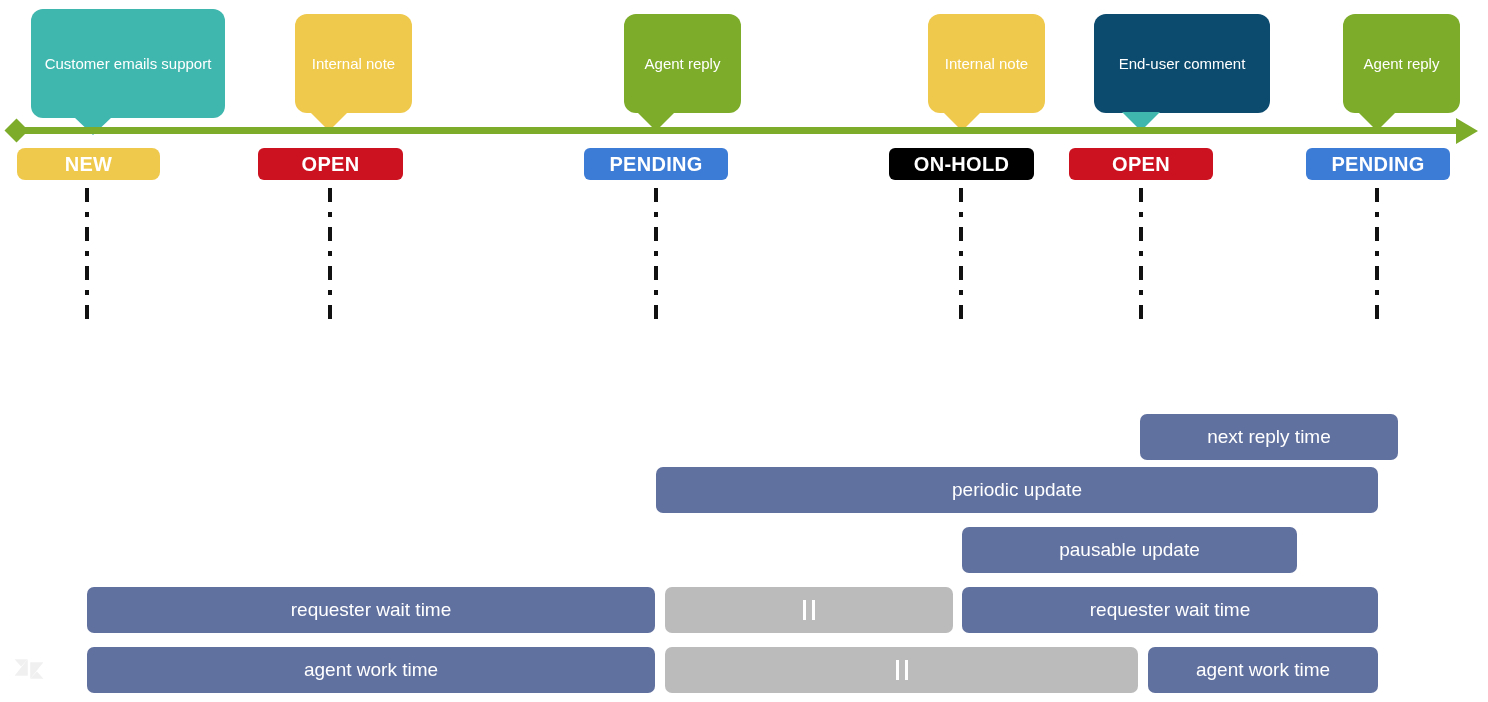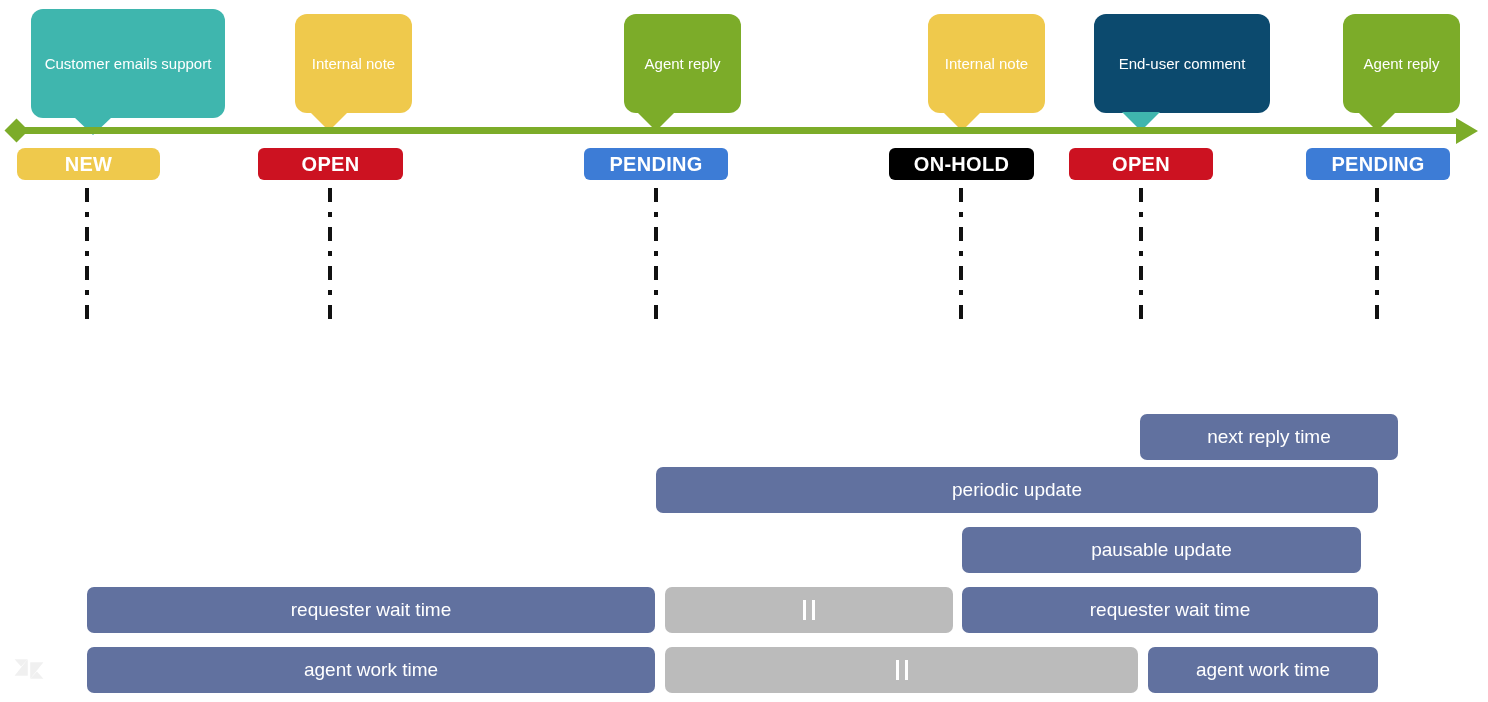--- a/index.html
+++ b/index.html
@@ -177,21 +177,21 @@
 
 
   <div class="bar blue" style="left:1140px;top:406px;width:258px;margin-top:8px;">
     <span>next reply time</span>
   </div>
 
   <div class="bar blue" style="left:656px;top:467px;width:722px;">
     <span>periodic update</span>
   </div>
 
-  <div class="bar blue" style="left:962px;top:527px;width:399px;">
+  <div class="bar blue" style="left:962px;top:527px;width:335px;">
     <span>pausable update</span>
   </div>
 
   <div class="bar blue" style="left:87px;top:587px;width:568px;">
     <span>requester wait time</span>
   </div>
   <div class="bar grey" style="left:665px;top:587px;width:288px;">
     <span class="pause-glyph">
         <i></i>
         <i></i>

